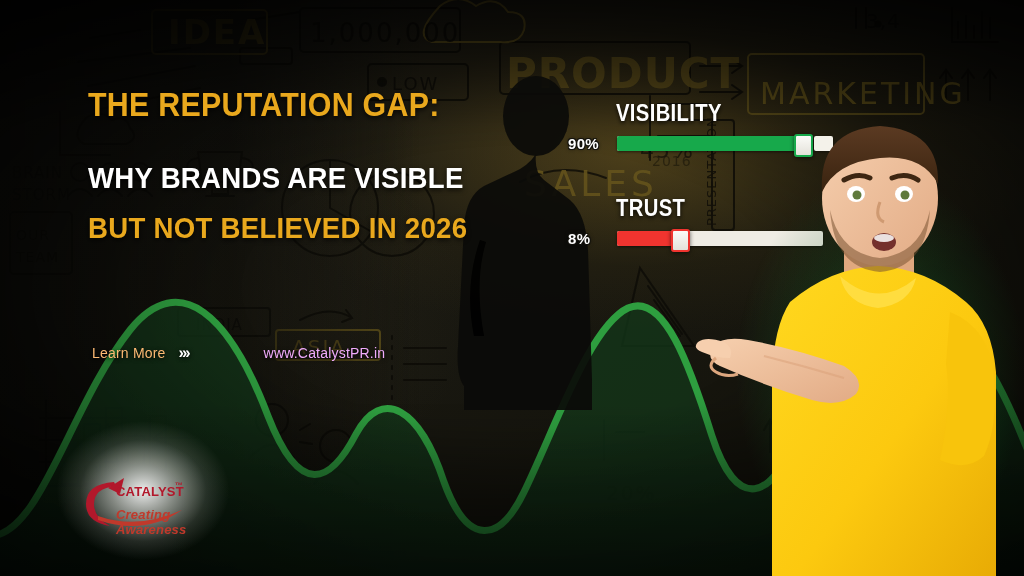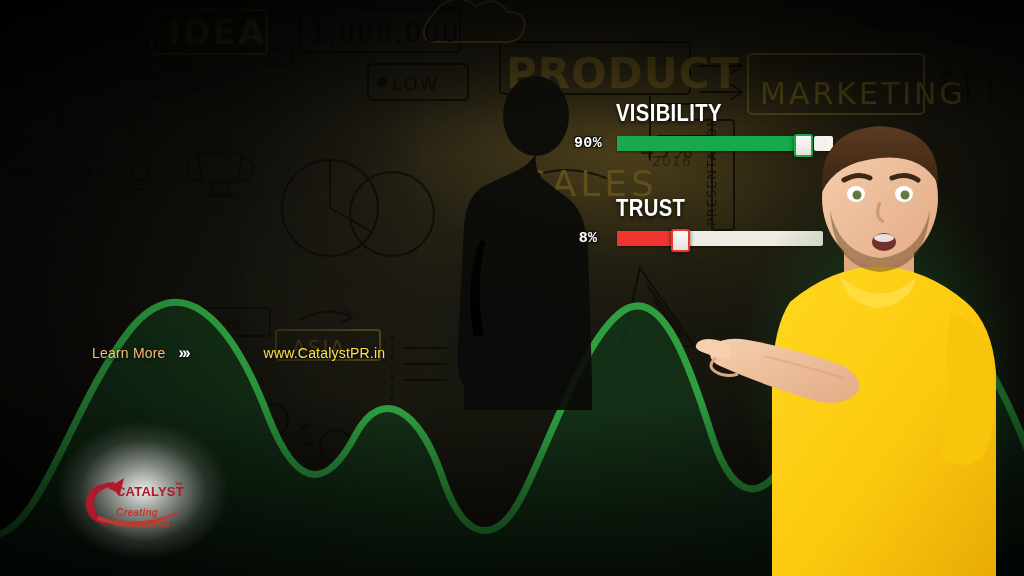--- a/index.html
+++ b/index.html
@@ -53,37 +53,37 @@
     white-space:nowrap;
   }
   .h1{font-size:33px;color:#e9a81d;margin-bottom:42px;text-shadow:0 2px 6px rgba(0,0,0,.75);}
   .h2{font-size:30px;color:#ffffff;margin-bottom:20px;text-shadow:0 2px 6px rgba(0,0,0,.75);}
   .h3{font-size:30px;color:#e9a81d;text-shadow:0 2px 6px rgba(0,0,0,.75);}
 
   
   .cta{position:absolute;left:92px;top:344px;display:flex;align-items:center;gap:13px;}
   .cta-learn{font-size:14px;color:#fdba74;letter-spacing:.2px;text-shadow:0 1px 4px rgba(0,0,0,.9);}
   .cta-arrows{font-size:16px;font-weight:bold;color:#ffffff;letter-spacing:-2px;text-shadow:0 1px 4px rgba(0,0,0,.9);}
-  .cta-url{font-size:14px;color:#fde047;margin-left:62px;letter-spacing:.2px;text-shadow:0 1px 4px rgba(0,0,0,.9);}
+  .cta-url{font-size:14px;color:#f0abfc;margin-left:62px;letter-spacing:.2px;text-shadow:0 1px 4px rgba(0,0,0,.9);}
 
   
   .metrics{position:absolute;left:568px;top:100px;width:270px;}
   .metric{margin-bottom:42px;}
   .metric-label{
     font-family:"Liberation Sans Narrow","Liberation Sans",sans-serif;
     font-weight:bold;font-size:23px;color:#ffffff;
     letter-spacing:.4px;text-transform:uppercase;
     transform:scaleX(.88);transform-origin:left center;
     margin-left:48px;margin-bottom:7px;
     text-shadow:0 2px 5px rgba(0,0,0,.85);
   }
   .metric-row{display:flex;align-items:center;gap:9px;}
   .metric-pct{
-    font-family:Liberation Mono, monospace;
-    font-weight:bold;font-size:15px;color:#ffffff;width:40px;text-align:center;
+    font-family:Liberation Sans, sans-serif;
+    font-weight:bold;font-size:15px;color:#ffffff;width:40px;text-align:left;
     letter-spacing:.3px;
     text-shadow:-1px -1px 0 #14130e, 1px -1px 0 #14130e, -1px 1px 0 #14130e, 1px 1px 0 #14130e, 0 0 4px rgba(0,0,0,.9);
   }
   .slider{position:relative;height:19px;width:206px;}
   .slider-track{
     position:absolute;left:0;top:2px;height:15px;width:100%;
     background:#efece4;border-radius:2px;box-shadow:0 1px 3px rgba(0,0,0,.55);
   }
   .slider-fill{
     position:absolute;left:0;top:2px;height:15px;border-radius:2px;
@@ -110,21 +110,21 @@
   .logo{position:absolute;left:80px;top:472px;width:118px;height:62px;}
   .logo-word{
     position:absolute;left:36px;top:12px;
     font-family:"Liberation Sans",sans-serif;font-weight:bold;
     font-size:13px;color:#b2182b;letter-spacing:.2px;
   }
   .logo-tm{position:absolute;left:95px;top:9px;font-size:8px;color:#b2182b;font-weight:bold;}
   .logo-tag{
     position:absolute;left:36px;top:35px;
     font-family:"Liberation Sans",sans-serif;font-style:italic;font-weight:bold;
-    font-size:10px;color:#c0392b;letter-spacing:.2px;
+    font-size:13px;color:#c0392b;letter-spacing:.2px;
   }
 </style>
 </head>
 <body>
 
 <div class="banner">
 
   <div class="bg-base"></div>
 
   <svg class="bg-doodles" viewBox="0 0 1024 576">
@@ -265,20 +265,25 @@
   <div class="bg-vignette"></div>
 
   <svg style="position:absolute;left:440px;top:70px;width:190px;height:360px;" viewBox="0 0 190 360">
     <g fill="#0b0b09" opacity=".93">
       <ellipse cx="96" cy="46" rx="33" ry="40"></ellipse>
       <path d="M96 84 q-8 12 -22 18 l-30 14 q-18 10 -20 40 l-6 120 q-2 30 6 40 l0 24 l128 0 l0 -30 l-4 -130 q-2 -36 -18 -50 l-26 -20 q-10 -8 -8 -26Z"></path>
       <path d="M40 170 q-16 46 -6 96 l10 0 q-10 -54 2 -94Z" fill="#000"></path>
     </g>
   </svg>
 
+  <div class="headline">
+    <div class="h-line h1">THE REPUTATION GAP:</div>
+    <div class="h-line h2">WHY BRANDS ARE VISIBLE</div>
+    <div class="h-line h3">BUT NOT BELIEVED IN 2026</div>
+  </div>
 
   <div class="cta">
     <span class="cta-learn">Learn More</span>
     <span class="cta-arrows">›››</span>
     <span class="cta-url">www.CatalystPR.in</span>
   </div>
 
   <div class="metrics">
 
     <div class="metric">

